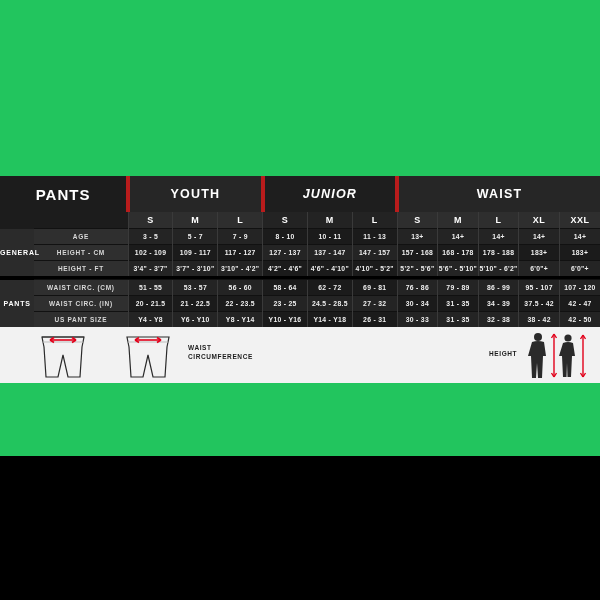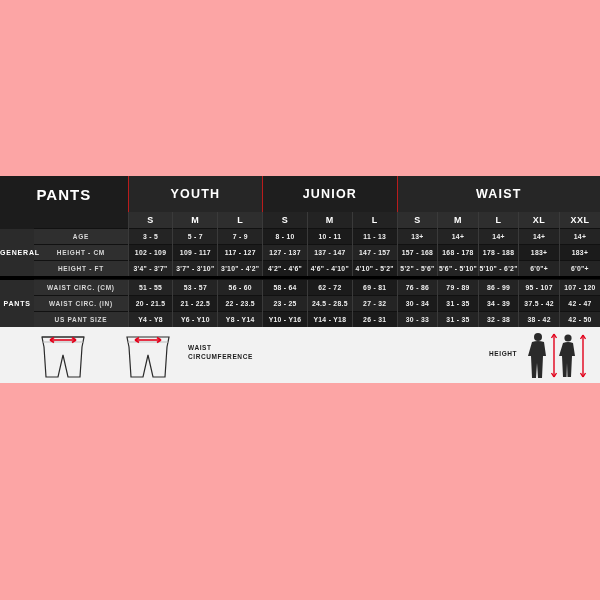--- a/index.html
+++ b/index.html
@@ -1,32 +1,32 @@
 <!DOCTYPE html>
 <html><head>
 <meta charset="utf-8">
 <style>
   html,body{margin:0;padding:0;background:#000;}
   body{width:600px;height:600px;overflow:hidden;font-family:"Liberation Sans",sans-serif;}
-  .stage{position:relative;width:600px;height:600px;background:#fca5a5;}
+  .stage{position:relative;width:600px;height:456px;background:#22c55e;}
   .chart{position:absolute;left:0;top:176px;width:600px;background:#1a1a1a;}
 
   table.sz{border-collapse:collapse;width:600px;table-layout:fixed;}
   table.sz td,table.sz th{padding:0;margin:0;}
 
   .titlecell{
     background:#1c1c1c;color:#fff;font-size:15px;font-weight:bold;letter-spacing:1px;
     text-align:center;vertical-align:middle;height:36px;
   }
   .grpname{
     background:#1c1c1c;color:#fff;font-size:12.5px;font-weight:bold;letter-spacing:1.2px;
-    text-align:center;vertical-align:middle;height:36px;border-left:1px solid #b91c1c;
+    text-align:center;vertical-align:middle;height:36px;border-left:4px solid #b91c1c;
   }
   .grp-youth{background:#262626;}
-  .grp-junior{background:#1e1e1e;}
+  .grp-junior{background:#1e1e1e;font-style:italic;}
   .grp-senior{background:#262626;}
 
   .sidelbl{
     background:#2b2b2b;color:#fff;font-size:7px;font-weight:bold;letter-spacing:.8px;
     text-align:center;vertical-align:middle;width:32px;
   }
   .rowlbl{
     background:#2f2f2f;color:#d8d8d8;font-size:6.5px;font-weight:bold;letter-spacing:.7px;
     text-align:center;vertical-align:middle;height:15px;border-top:1px solid #111;
   }

